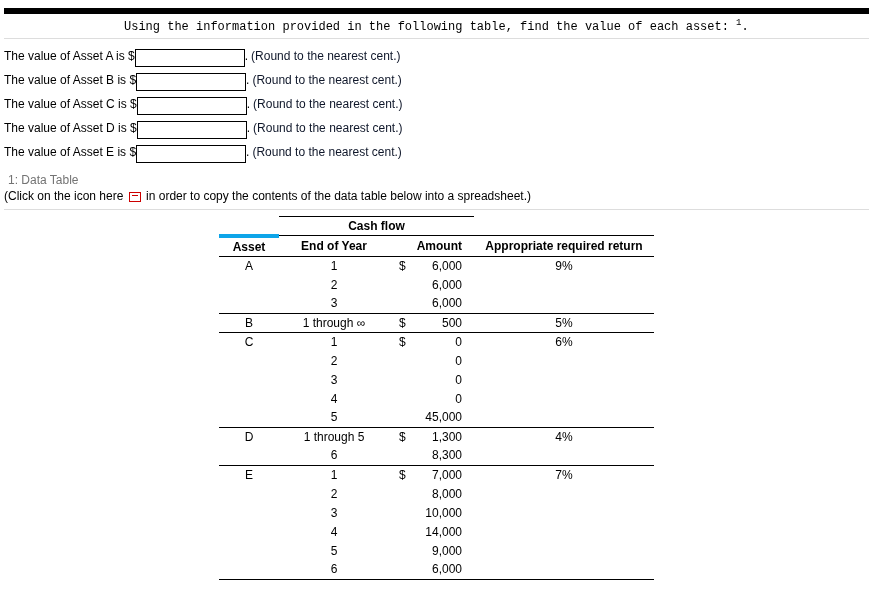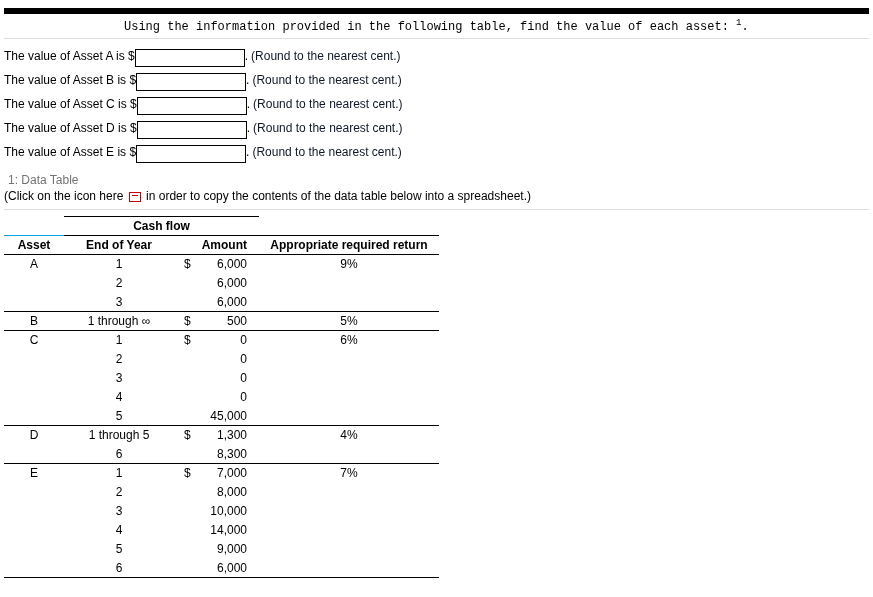--- a/index.html
+++ b/index.html
@@ -54,20 +54,21 @@
       vertical-align: middle;
     }
     .copy-icon::before {
       content: '';
       position: absolute;
       left: 2px; right: 2px; top: 2px;
       border-top: 1px solid #c00;
     }
     .table-wrap {
       display: flex;
+      justify-content: center;
     }
     table {
       border-collapse: collapse;
       font-size: 12px;
     }
     th, td {
       padding: 2px 10px;
       text-align: center;
       vertical-align: middle;
       height: 19px;
@@ -76,21 +77,21 @@
     td.asset-c { font-weight: normal; }
     th.eoy-h, td.eoy-c { width: 110px; }
     th.amt-h, td.amt-c { width: 85px; text-align: right; padding-right: 12px; }
     th.ret-h, td.ret-c { width: 180px; }
     .group-header {
       border-top: 1px solid #000;
       border-bottom: 1px solid #000;
       font-weight: bold;
     }
     .col-headers th { border-bottom: 1px solid #000; font-weight: bold; }
-    .col-headers th.asset-h { border-top: 1px solid #0ea5e9; }
+    .col-headers th.asset-h { border-top: 4px solid #0ea5e9; }
     .col-headers th.ret-h { border-top: 1px solid #000; }
     td.asset-c.lead, td.ret-c.lead { border-top: 1px solid #000; }
     td.eoy-c.lead, td.amt-c.lead { border-top: 1px solid #000; }
     tr.last-row td { border-bottom: 1px solid #000; }
     .dollar-cell {
       display: flex;
       justify-content: space-between;
     }
     .dollar-cell .sym { width: 10px; text-align: left; }
     .dollar-cell .num { flex: 1; text-align: right; }

